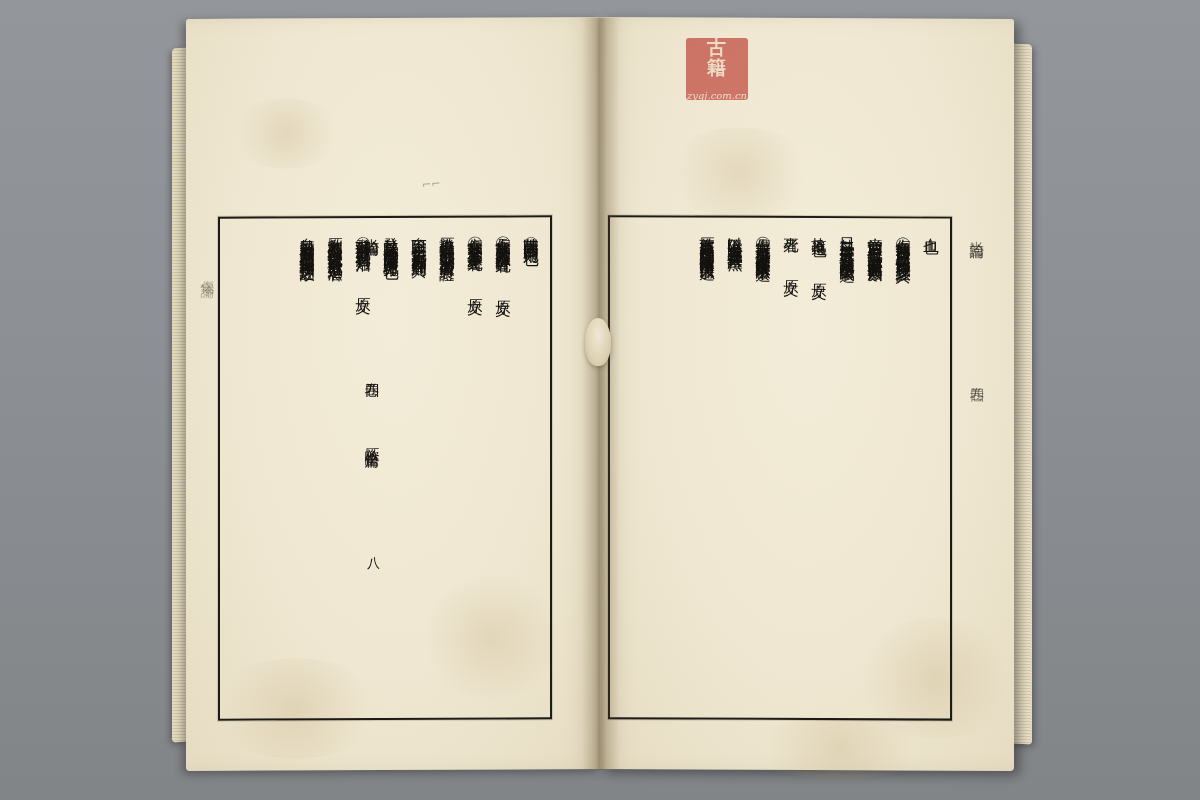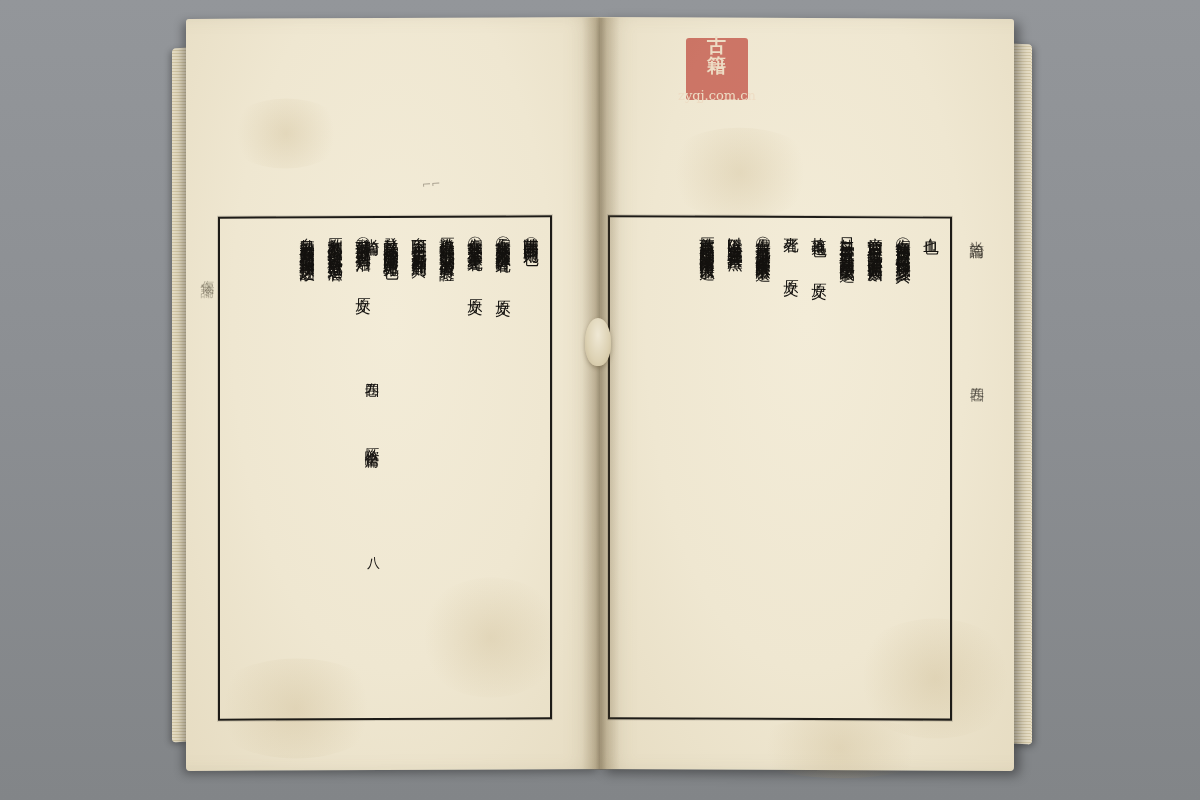--- a/index.html
+++ b/index.html
@@ -126,21 +126,21 @@
     align-items: center;
     justify-content: center;
     color: #fdf3ef;
     font-family: "DejaVu Serif", serif;
     letter-spacing: 1px;
     text-align: center;
     mix-blend-mode: multiply;
   }
   .seal .s1 { font-size: 19px; line-height: 19px; font-weight: bold;}
   .seal .s2 { font-size: 19px; line-height: 20px; font-weight: bold;}
-  .seal .s3 { font-size: 13px; margin-top: 13px; letter-spacing: 0; }
+  .seal .s3 { font-size: 10px; margin-top: 13px; letter-spacing: 0; font-style: italic; }
 
   
   .frame {
     position: absolute;
     border: 2px solid #1d1b17;
     box-shadow: 0 0 0 1px rgba(40,34,24,.15);
   }
   .frame.left  { left: 32px; top: 198px; width: 330px; height: 500px; }
   .frame.right { left: 8px;  top: 198px; width: 340px; height: 500px; }
 

